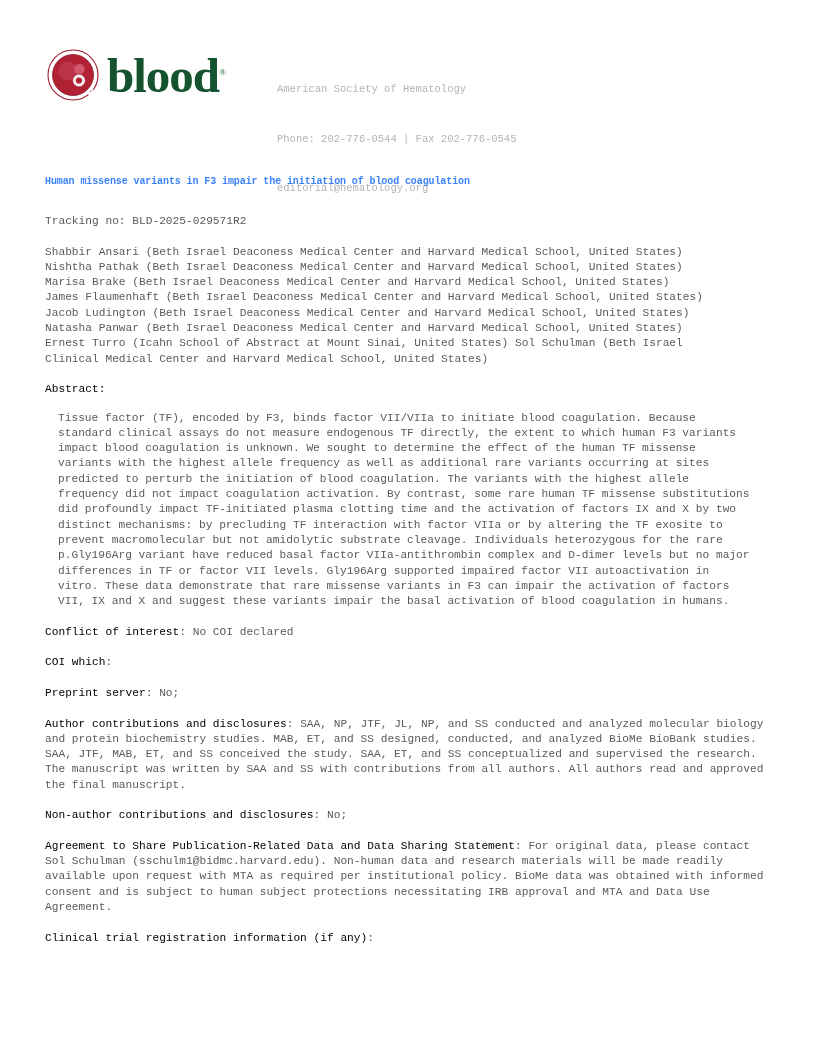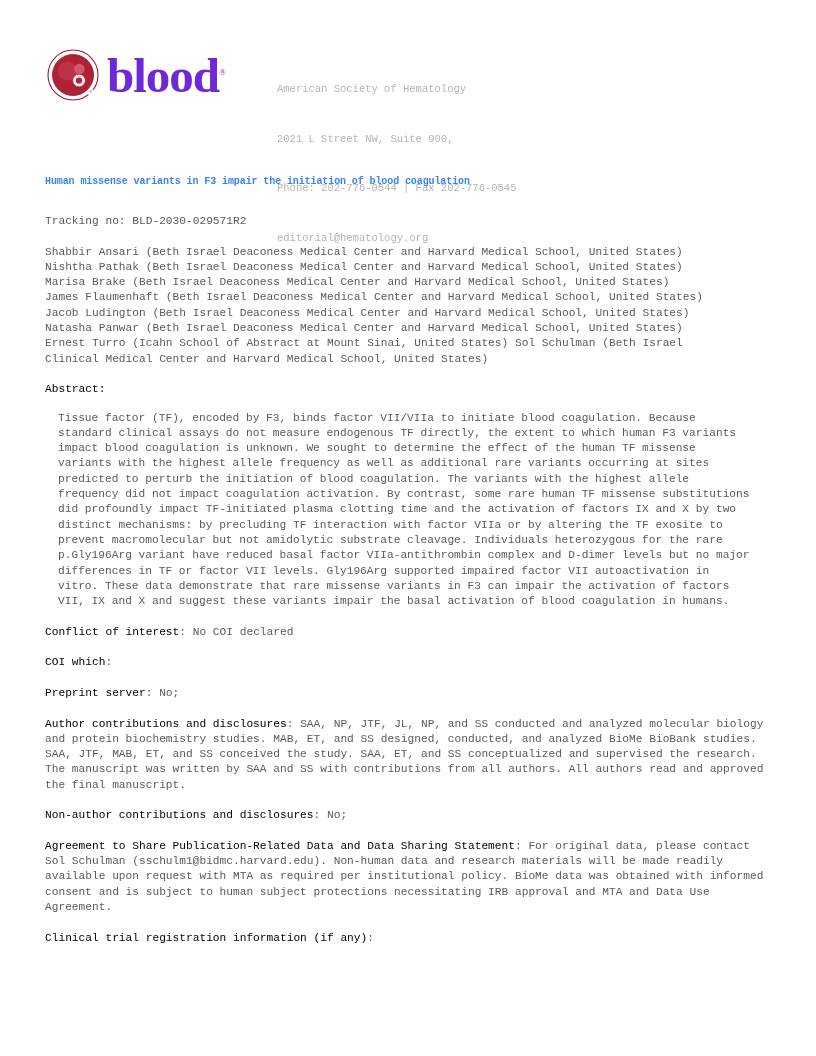--- a/index.html
+++ b/index.html
@@ -47,21 +47,21 @@
     flex: 0 0 56px;
   }
   .seal svg { display: block; }
   .wordmark {
     position: relative;
     margin-left: 6px;
     font-family: "Liberation Serif", "DejaVu Serif", serif;
     font-size: 49px;
     line-height: 49px;
     font-weight: 700;
-    color: #6d28d9;
+    color: #14532d;
     letter-spacing: -1px;
     white-space: nowrap;
   }
   .wordmark .reg {
     font-size: 9px;
     vertical-align: super;
     line-height: 1;
     font-weight: 400;
     letter-spacing: 0;
   }
@@ -137,31 +137,30 @@
         </svg>
       </div>
 
       <div class="wordmark">
         <span>blood</span><span class="reg">®</span>
       </div>
     </div>
 
     <div class="address">
       <span class="line">American Society of Hematology</span>
-      <span class="line">2021 L Street NW, Suite 900,</span>
       <span class="line">Phone: 202-776-0544 | Fax 202-776-0545</span>
       <span class="line">editorial@hematology.org</span>
     </div>
   </div>
 
   <div class="content">
 
     <div class="doc-title">Human missense variants in F3 impair the initiation of blood coagulation</div>
 
-    <div class="block">Tracking no: BLD-2030-029571R2</div>
+    <div class="block">Tracking no: BLD-2025-029571R2</div>
 
     <div class="block authors">
       <span class="line">Shabbir Ansari (Beth Israel Deaconess Medical Center and Harvard Medical School, United States)</span>
       <span class="line">Nishtha Pathak (Beth Israel Deaconess Medical Center and Harvard Medical School, United States)</span>
       <span class="line">Marisa Brake (Beth Israel Deaconess Medical Center and Harvard Medical School, United States)</span>
       <span class="line">James Flaumenhaft (Beth Israel Deaconess Medical Center and Harvard Medical School, United States)</span>
       <span class="line">Jacob Ludington (Beth Israel Deaconess Medical Center and Harvard Medical School, United States)</span>
       <span class="line">Natasha Panwar (Beth Israel Deaconess Medical Center and Harvard Medical School, United States)</span>
       <span class="line">Ernest Turro (Icahn School of Abstract at Mount Sinai, United States) Sol Schulman (Beth Israel</span>
       <span class="line">Clinical Medical Center and Harvard Medical School, United States)</span>

